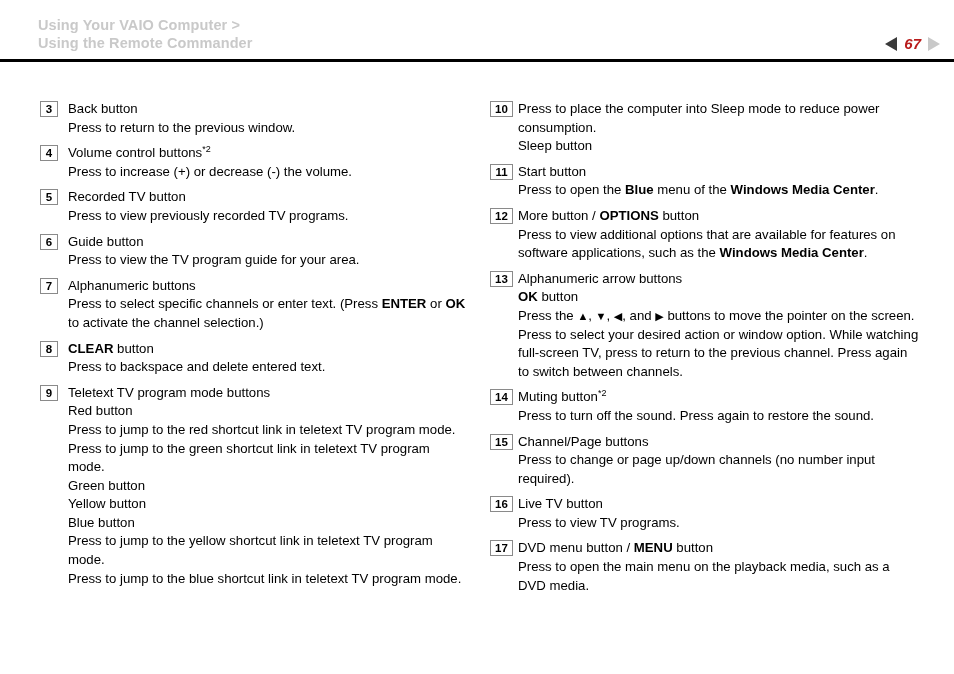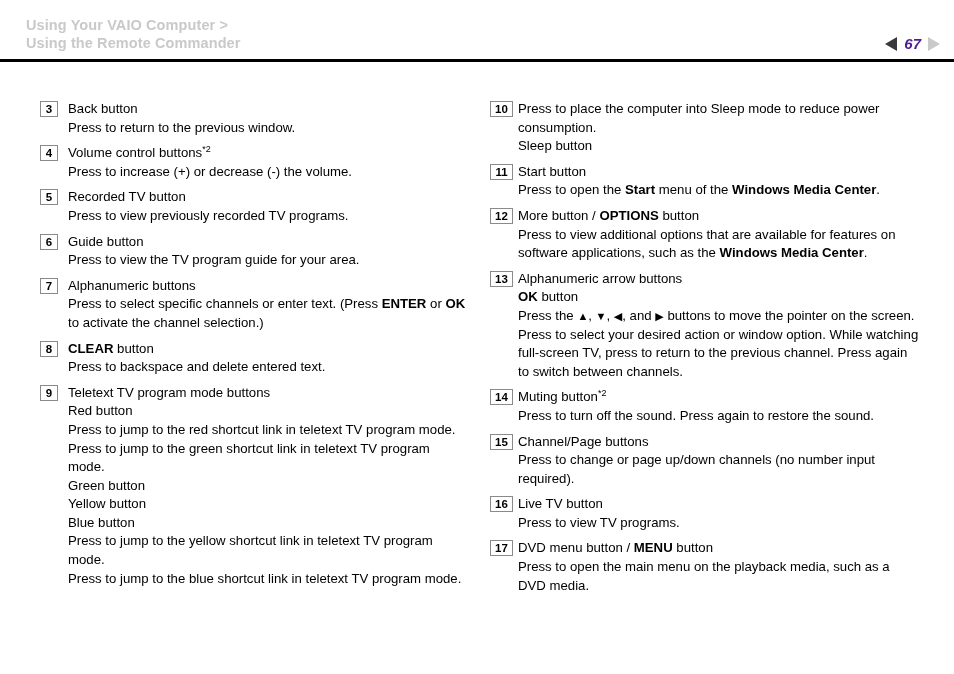--- a/index.html
+++ b/index.html
@@ -19,21 +19,21 @@
   
   #page-header {
     position: absolute;
     left: 0;
     top: 0;
     width: 954px;
     height: 61px;
   }
   #breadcrumb {
     position: absolute;
-    left: 26px;
+    left: 38px;
     top: 16px;
     font-size: 14.5px;
     font-weight: bold;
     line-height: 18px;
     color: #c9c9c9;
     letter-spacing: 0.1px;
     white-space: nowrap;
   }
   #breadcrumb .crumb-line { display: block; }
 
@@ -58,21 +58,21 @@
   }
   .arrow-right {
     border-top: 7px solid transparent;
     border-bottom: 7px solid transparent;
     border-left: 12px solid #c9c9c9;
   }
   #page-number {
     font-size: 15px;
     font-weight: bold;
     font-style: italic;
-    color: #4c1d95;
+    color: #b91c1c;
     line-height: 16px;
   }
 
   #header-rule {
     position: absolute;
     left: 0;
     top: 59px;
     width: 954px;
     height: 3px;
     background: #000000;
@@ -197,21 +197,21 @@
     </div>
   <div class="column" id="column-right">
       <div class="entry">
         <span class="num-box wide">10</span>
         <div class="line">Press to place the computer into Sleep mode to reduce power consumption.</div>
         <div class="line">Sleep button</div>
       </div>
       <div class="entry">
         <span class="num-box wide">11</span>
         <div class="line">Start button</div>
-        <div class="line">Press to open the <b>Start</b> menu of the <b>Windows Media Center</b>.</div>
+        <div class="line">Press to open the <b>Blue</b> menu of the <b>Windows Media Center</b>.</div>
       </div>
       <div class="entry">
         <span class="num-box wide">12</span>
         <div class="line">More button / <b>OPTIONS</b> button</div>
         <div class="line">Press to view additional options that are available for features on software applications, such as the <b>Windows Media Center</b>.</div>
       </div>
       <div class="entry">
         <span class="num-box wide">13</span>
         <div class="line">Alphanumeric arrow buttons</div>
         <div class="line"><b>OK</b> button</div>

